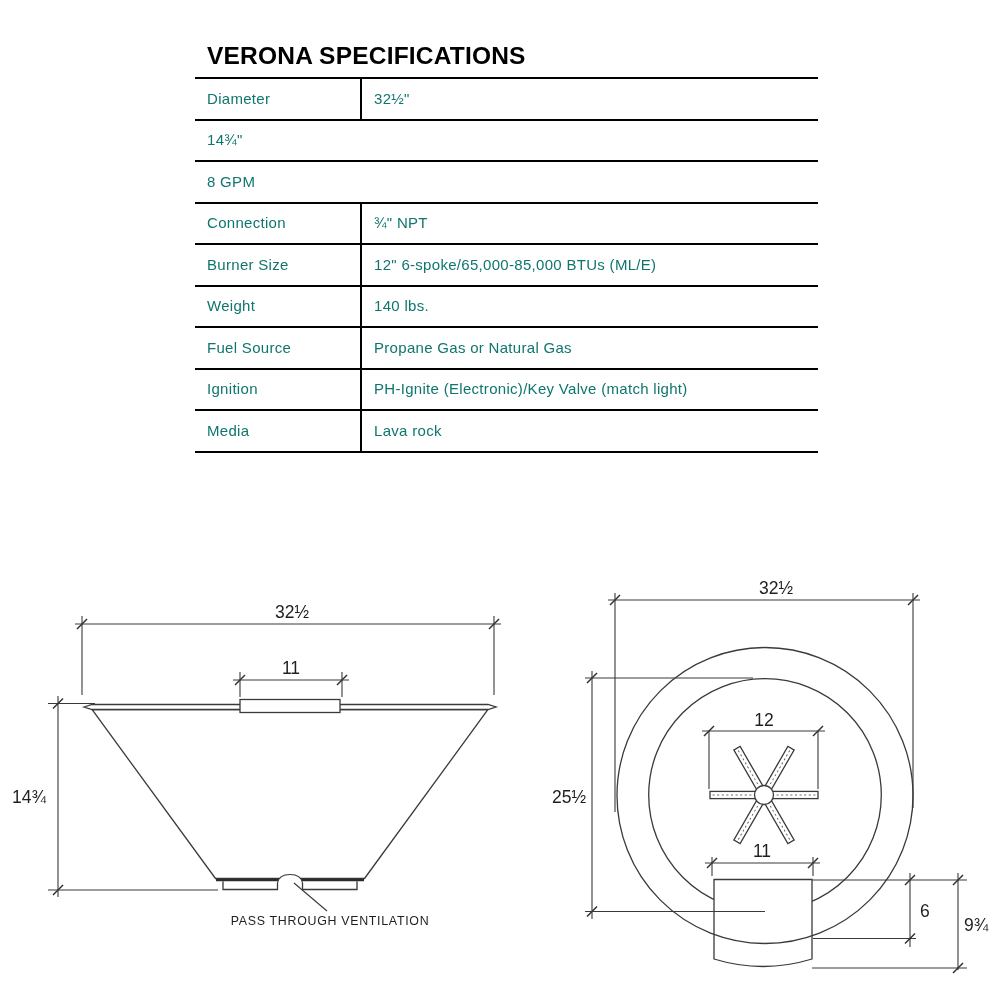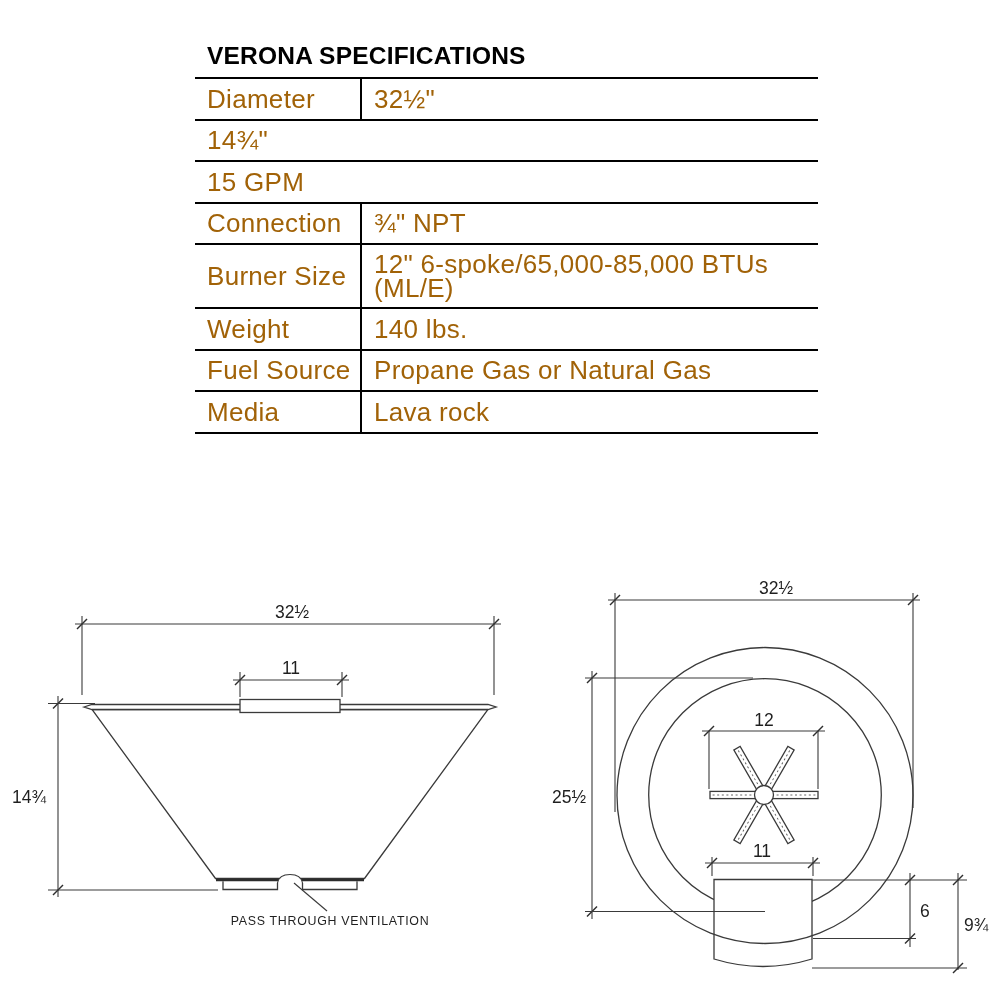--- a/index.html
+++ b/index.html
@@ -4,21 +4,21 @@
 <style>
   html,body{margin:0;padding:0;background:#ffffff;}
   .page{position:relative;width:1000px;height:1000px;background:#ffffff;overflow:hidden;
         font-family:"Liberation Sans", sans-serif;color:#000;}
   
   .spec{position:absolute;left:195px;top:42px;width:623px;}
   .spec-title{font-size:24.5px;font-weight:bold;letter-spacing:.2px;color:#000;
               padding-left:12px;margin:0 0 7px 0;}
   .spec-table{border-top:2px solid #000;width:623px;}
   .spec-row{display:flex;border-bottom:2px solid #000;min-height:39.5px;}
-  .cell{display:flex;align-items:center;font-size:26px;line-height:24px;letter-spacing:.3px;color:#a16207;}
+  .cell{display:flex;align-items:center;font-size:15px;line-height:24px;letter-spacing:.3px;color:#0f766e;}
   .cell-label{width:153px;padding:7px 0 7px 12px;border-right:2px solid #000;flex-shrink:0;}
   .cell-value{flex:1;padding:7px 20px 7px 12px;}
   .spec-row.two-line .cell-label{align-items:flex-start;}
   
   svg.drawing{position:absolute;left:0;top:0;}
   svg.drawing text{font-family:"Liberation Sans", sans-serif;fill:#1f1f1f;}
   .dim-text{font-size:17.5px;}
   .note-text{font-size:12.4px;letter-spacing:.7px;}
   .dln{stroke:#3a3a3a;stroke-width:1.1;fill:none;}       
   .tick{stroke:#2e2e2e;stroke-width:1.4;fill:none;}      
@@ -36,37 +36,41 @@
     <div class="spec-title">VERONA SPECIFICATIONS</div>
     <div class="spec-table">
       <div class="spec-row">
         <div class="cell cell-label">Diameter</div>
         <div class="cell cell-value">32½"</div>
       </div>
       <div class="spec-row">
         <div class="cell cell-value">14¾"</div>
       </div>
       <div class="spec-row">
-        <div class="cell cell-value">15 GPM</div>
+        <div class="cell cell-value">8 GPM</div>
       </div>
       <div class="spec-row">
         <div class="cell cell-label">Connection</div>
         <div class="cell cell-value">¾" NPT</div>
       </div>
       <div class="spec-row">
         <div class="cell cell-label">Burner Size</div>
         <div class="cell cell-value">12" 6-spoke/65,000-85,000 BTUs (ML/E)</div>
       </div>
       <div class="spec-row">
         <div class="cell cell-label">Weight</div>
         <div class="cell cell-value">140 lbs.</div>
       </div>
       <div class="spec-row">
         <div class="cell cell-label">Fuel Source</div>
         <div class="cell cell-value">Propane Gas or Natural Gas</div>
+      </div>
+      <div class="spec-row two-line">
+        <div class="cell cell-label">Ignition</div>
+        <div class="cell cell-value">PH-Ignite (Electronic)/Key Valve (match light)</div>
       </div>
       <div class="spec-row">
         <div class="cell cell-label">Media</div>
         <div class="cell cell-value">Lava rock</div>
       </div>
     </div>
   </div>
 
   <svg class="drawing" width="1000" height="1000" viewBox="0 0 1000 1000">
 

